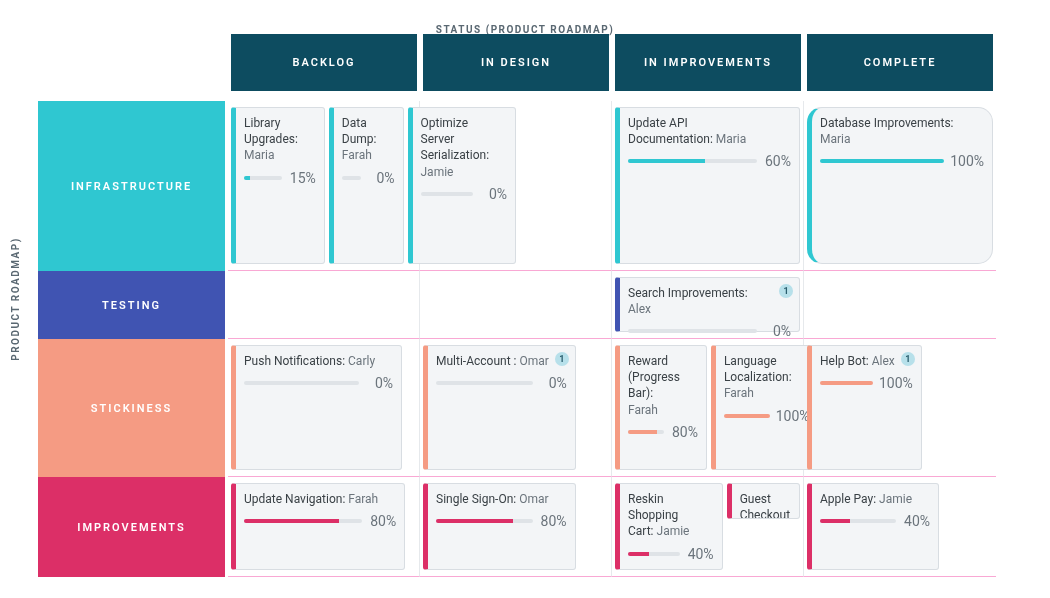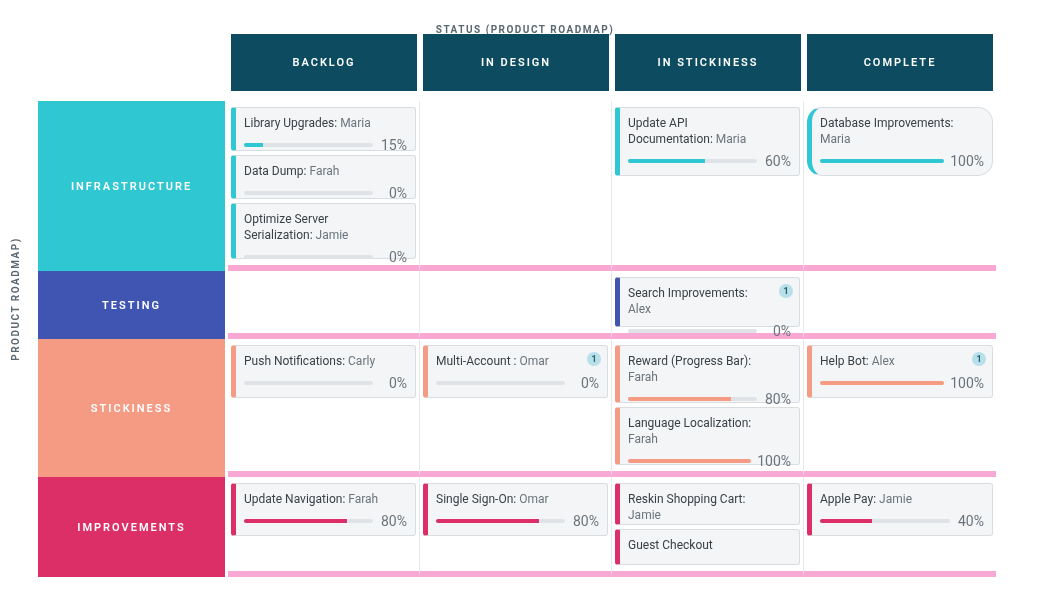--- a/index.html
+++ b/index.html
@@ -3,42 +3,42 @@
 <meta charset="utf-8">
 <style>
 * { box-sizing: border-box; margin: 0; padding: 0; }
 body { font-family: -apple-system, BlinkMacSystemFont, "Segoe UI", Roboto, Helvetica, Arial, sans-serif; background: #fff; color: #333; width: 1050px; height: 598px; overflow: hidden; position: relative; }
 .top-axis { position: absolute; top: 15px; left: 0; right: 0; height: 30px; text-align: center; font-size: 10px; letter-spacing: 1.5px; color: #5a6872; font-weight: 700; line-height: 30px; }
 .left-axis { position: absolute; left: 0; top: 0; bottom: 0; width: 30px; transform: rotate(-90deg); transform-origin: center; font-size: 10px; letter-spacing: 1.5px; color: #5a6872; font-weight: 700; text-align: center; white-space: nowrap; display: flex; align-items: center; justify-content: center; }
 .grid { position: absolute; top: 34px; left: 38px; right: 0; bottom: 0; display: grid; grid-template-columns: 190px repeat(4, 192px); grid-auto-rows: min-content; }
 .col-header { background: #0d4c60; color: #fff; font-size: 11px; letter-spacing: 2px; font-weight: 600; text-align: center; padding: 22px 6px; margin: 0 3px 10px 3px; }
 .empty-header { }
 .row-label { color: #fff; display: flex; align-items: center; justify-content: center; font-size: 11px; letter-spacing: 2px; font-weight: 600; text-align: center; margin: 0 3px 0 0; }
-.cell { border-right: 1px solid #e6e9ec; border-bottom: 6px solid #f9a8d4; padding: 6px 3px; display: flex; flex-direction: column; gap: 4px; }
+.cell { border-right: 1px solid #e6e9ec; border-bottom: 1px solid #f9a8d4; padding: 6px 3px; display: flex; flex-direction: row; gap: 4px; }
 .cell.last-col { border-right: none; }
 .card { background: #f3f5f7; border: 1px solid #d8dde2; border-radius: 3px; border-left-width: 5px; padding: 7px 8px 6px 8px; position: relative; min-height: 36px; cursor: pointer; }
 .card-title { font-size: 12px; color: #3a4146; line-height: 1.35; padding-right: 18px; }
 .card-title .assignee { color: #6b747c; }
 .progress-row { display: flex; align-items: center; gap: 6px; margin-top: 6px; }
 .progress-bar { flex: 1; height: 4px; background: #dfe3e7; border-radius: 2px; overflow: hidden; }
 .progress-fill { height: 100%; }
 .progress-pct { font-size: 14px; color: #6b747c; min-width: 28px; text-align: right; }
 .badge { position: absolute; top: 6px; right: 6px; width: 14px; height: 14px; border-radius: 50%; background: #b7e0ea; color: #2a5e6e; font-size: 9px; display: flex; align-items: center; justify-content: center; font-weight: 700; }
 </style>
 </head>
 <body>
 
 <div class="top-axis">STATUS (PRODUCT ROADMAP)</div>
 <div class="left-axis">PRODUCT ROADMAP)</div>
 
 <div class="grid">
     <div class="empty-header"></div>
     <div class="col-header">BACKLOG</div>
     <div class="col-header">IN DESIGN</div>
-    <div class="col-header">IN STICKINESS</div>
+    <div class="col-header">IN IMPROVEMENTS</div>
     <div class="col-header">COMPLETE</div>
     <div class="row-label" style="background: rgb(47, 199, 209); height: 170px;">INFRASTRUCTURE</div>
     <div class="cell" style="height: 170px;">
       <div class="card" style="border-left-color: rgb(47, 199, 209);">
         <div class="card-title">Library Upgrades: <span class="assignee">Maria</span></div>
         <div class="progress-row">
           <div class="progress-bar">
             <div class="progress-fill" style="width: 15%; background: rgb(47, 199, 209);"></div>
           </div>
           <div class="progress-pct">15%</div>

